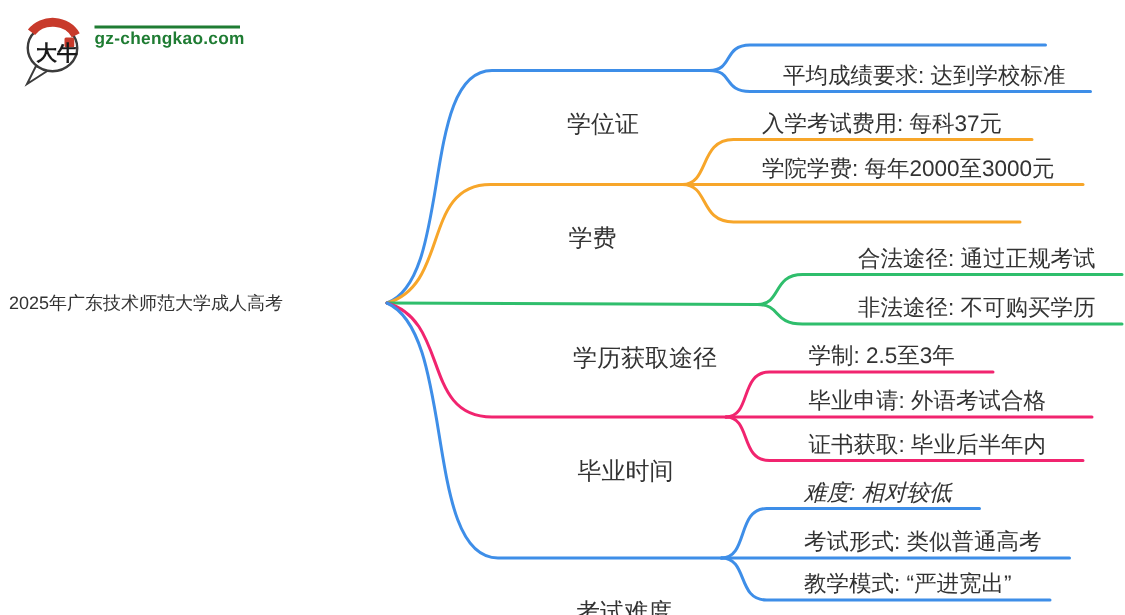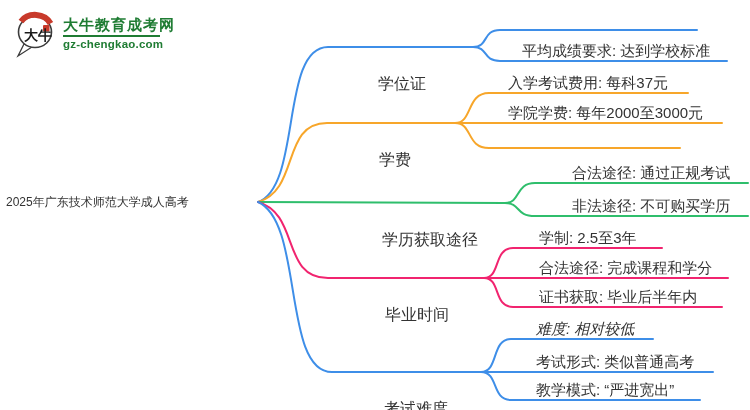--- a/index.html
+++ b/index.html
@@ -65,21 +65,20 @@
 
   <div class="logo">
     <svg width="46" height="48" viewBox="0 0 46 48">
       <path d="M11,33 L5,45 L19,36 Z" fill="#ffffff" stroke="#3C3C3C" stroke-width="1.3"></path>
       <ellipse cx="22" cy="21" rx="16.5" ry="15.5" fill="#ffffff" stroke="#3C3C3C" stroke-width="1.6"></ellipse>
       <path d="M8,10.5 A17,15 0 0 1 37.5,12.5" fill="none" stroke-width="6" stroke="#C83A2B"></path>
       <rect x="30" y="14" width="6.5" height="6.5" rx="1" fill="#C83A2B"></rect>
       <text x="11" y="29" font-size="14" font-weight="bold" fill="#1A1A1A">大牛</text>
     </svg>
     <div class="logo-text">
-      <div class="logo-name">大牛教育成考网</div>
       <div class="logo-divider"></div>
       <div class="logo-url">gz-chengkao.com</div>
     </div>
   </div>
 
   <div class="central">2025年广东技术师范大学成人高考</div>
 
   <div class="branch-label" style="left:322px;top:26px;">学位证</div>
   <div class="branch-label" style="left:315px;top:102px;">学费</div>
   <div class="branch-label" style="left:350px;top:182px;">学历获取途径</div>
@@ -88,20 +87,20 @@
 
   <div class="leaf" style="left:522px;top:41px;">平均成绩要求: 达到学校标准</div>
 
   <div class="leaf" style="left:508px;top:73px;">入学考试费用: 每科37元</div>
   <div class="leaf" style="left:508px;top:103px;">学院学费: 每年2000至3000元</div>
 
   <div class="leaf" style="left:572px;top:196px;">非法途径: 不可购买学历</div>
   <div class="leaf" style="left:572px;top:163px;">合法途径: 通过正规考试</div>
 
   <div class="leaf" style="left:539px;top:228px;">学制: 2.5至3年</div>
-  <div class="leaf" style="left:539px;top:258px;">合法途径: 完成课程和学分</div>
+  <div class="leaf" style="left:539px;top:258px;">毕业申请: 外语考试合格</div>
   <div class="leaf" style="left:539px;top:287px;">证书获取: 毕业后半年内</div>
 
   <div class="leaf" style="left:536px;top:319px;font-style:italic;">难度: 相对较低</div>
   <div class="leaf" style="left:536px;top:352px;">考试形式: 类似普通高考</div>
   <div class="leaf" style="left:536px;top:380px;">教学模式: “严进宽出”</div>
 
 </div>
 
 </body></html>

